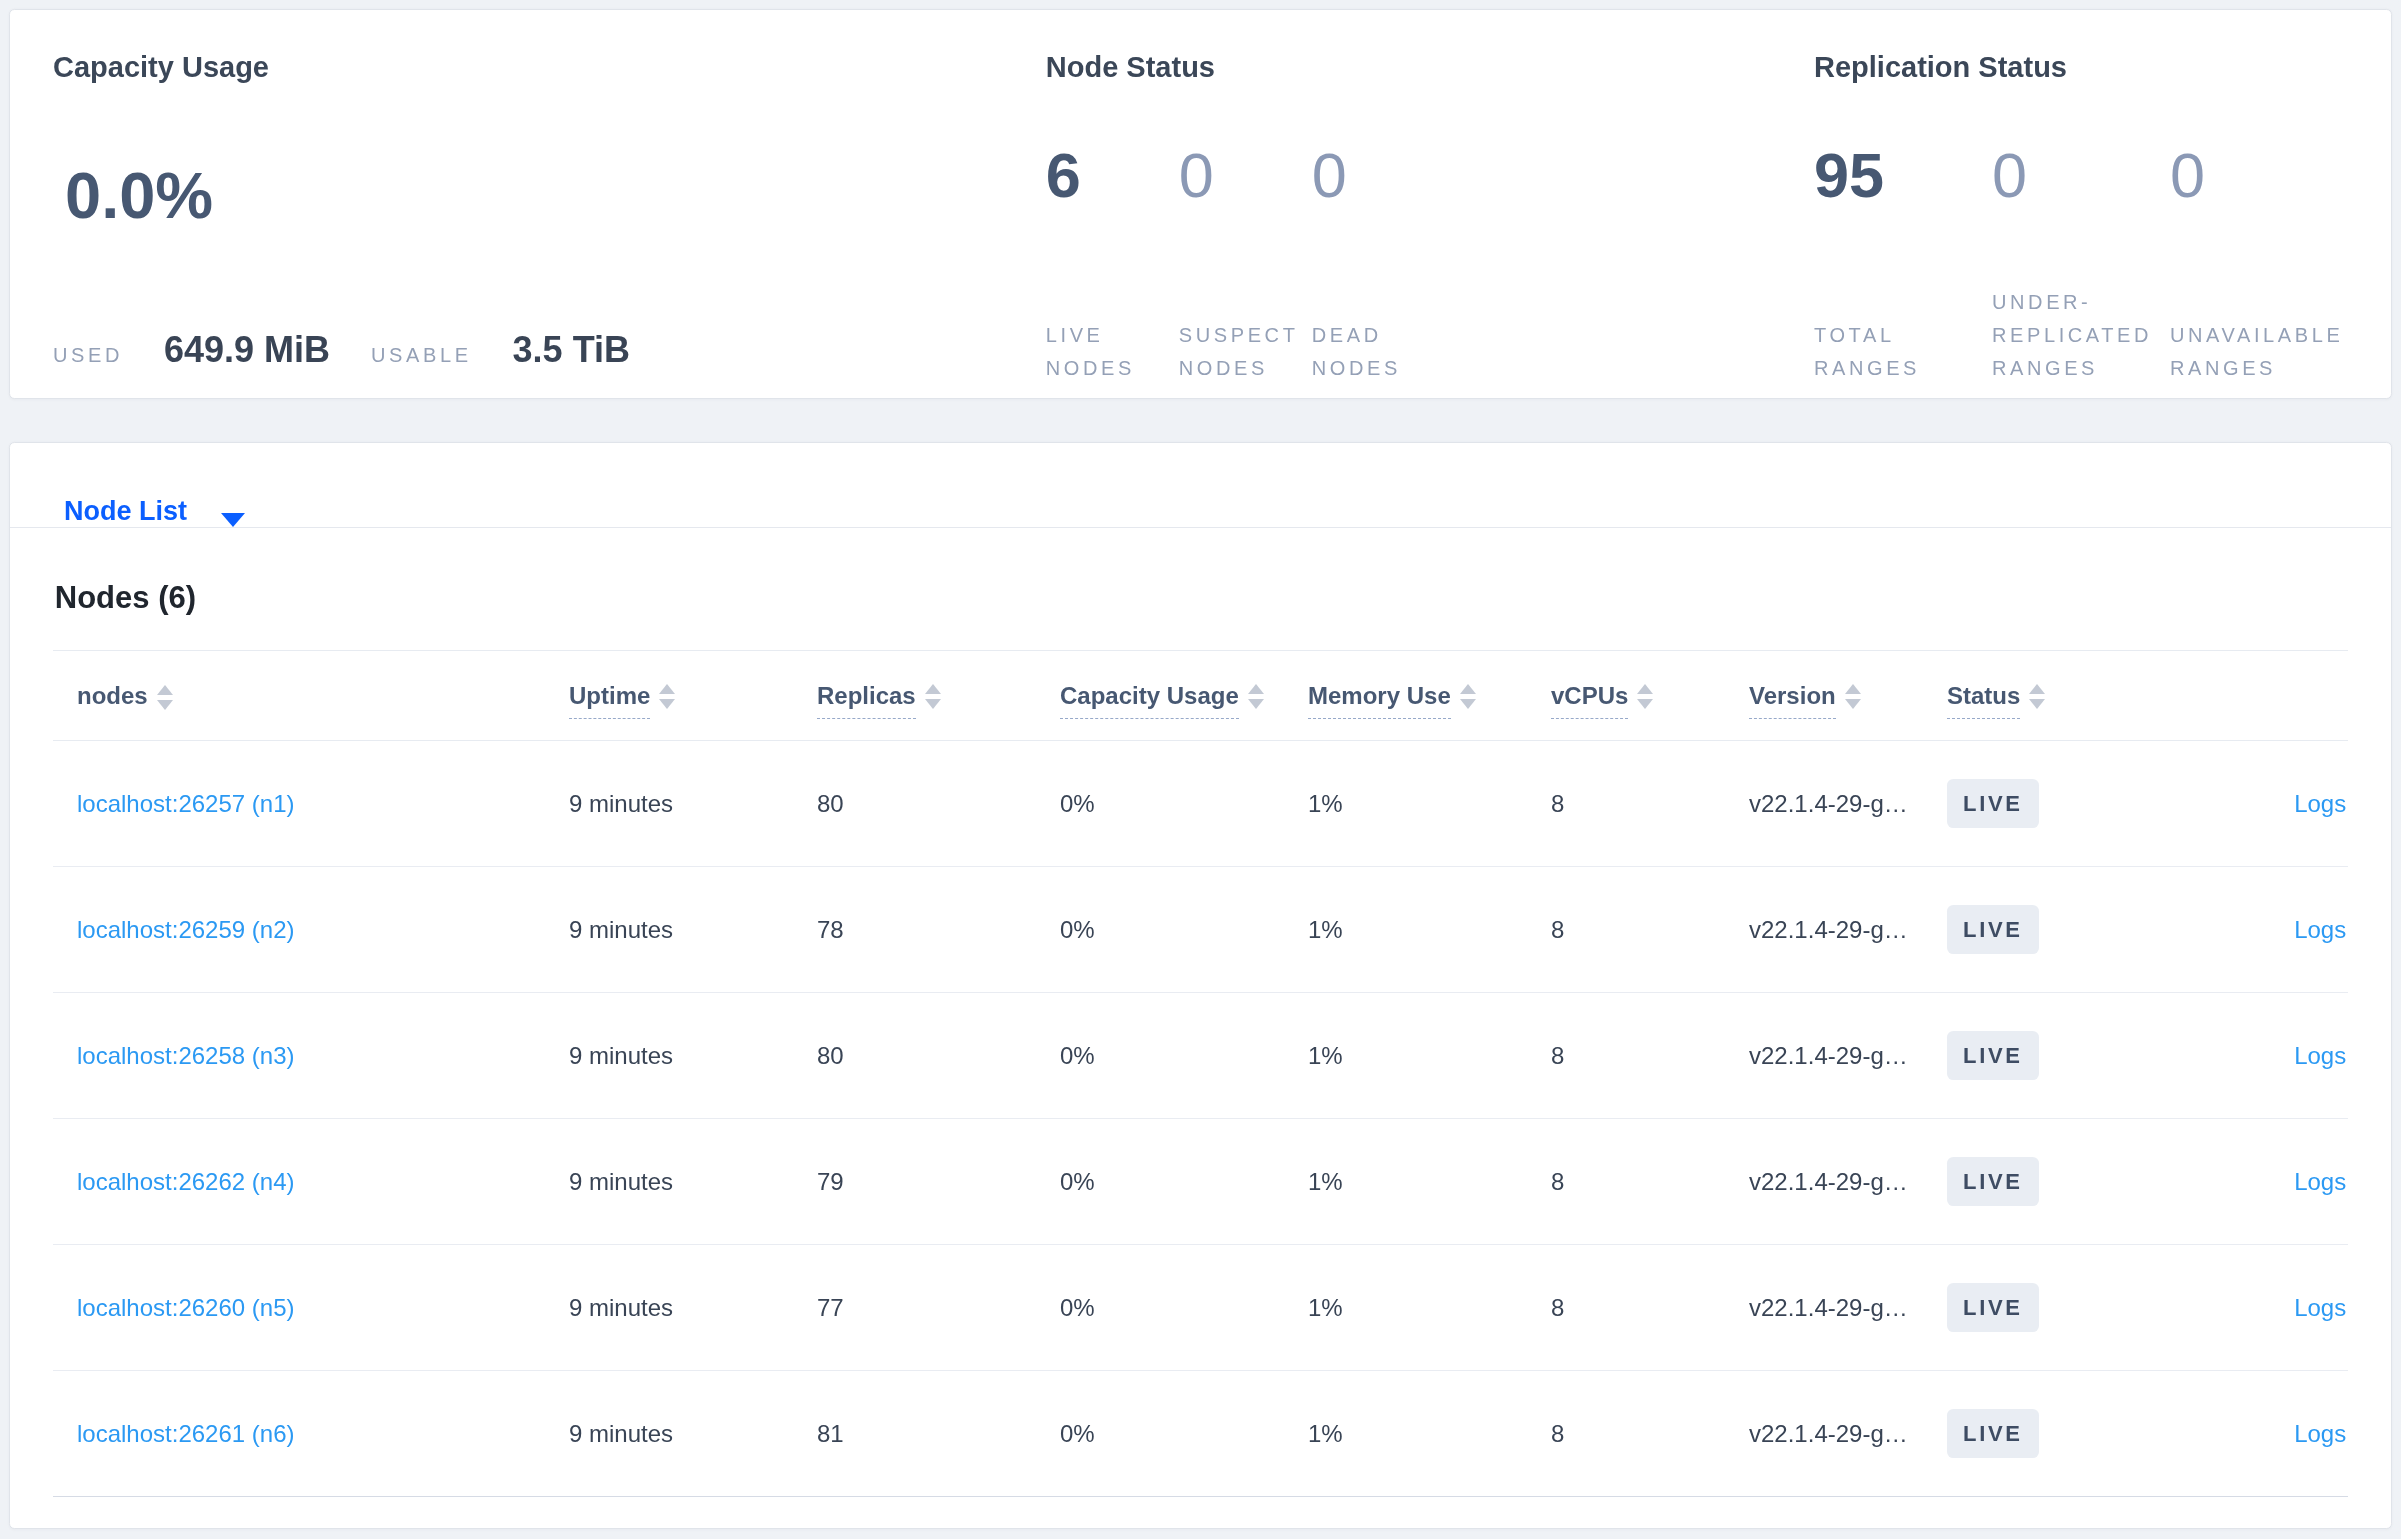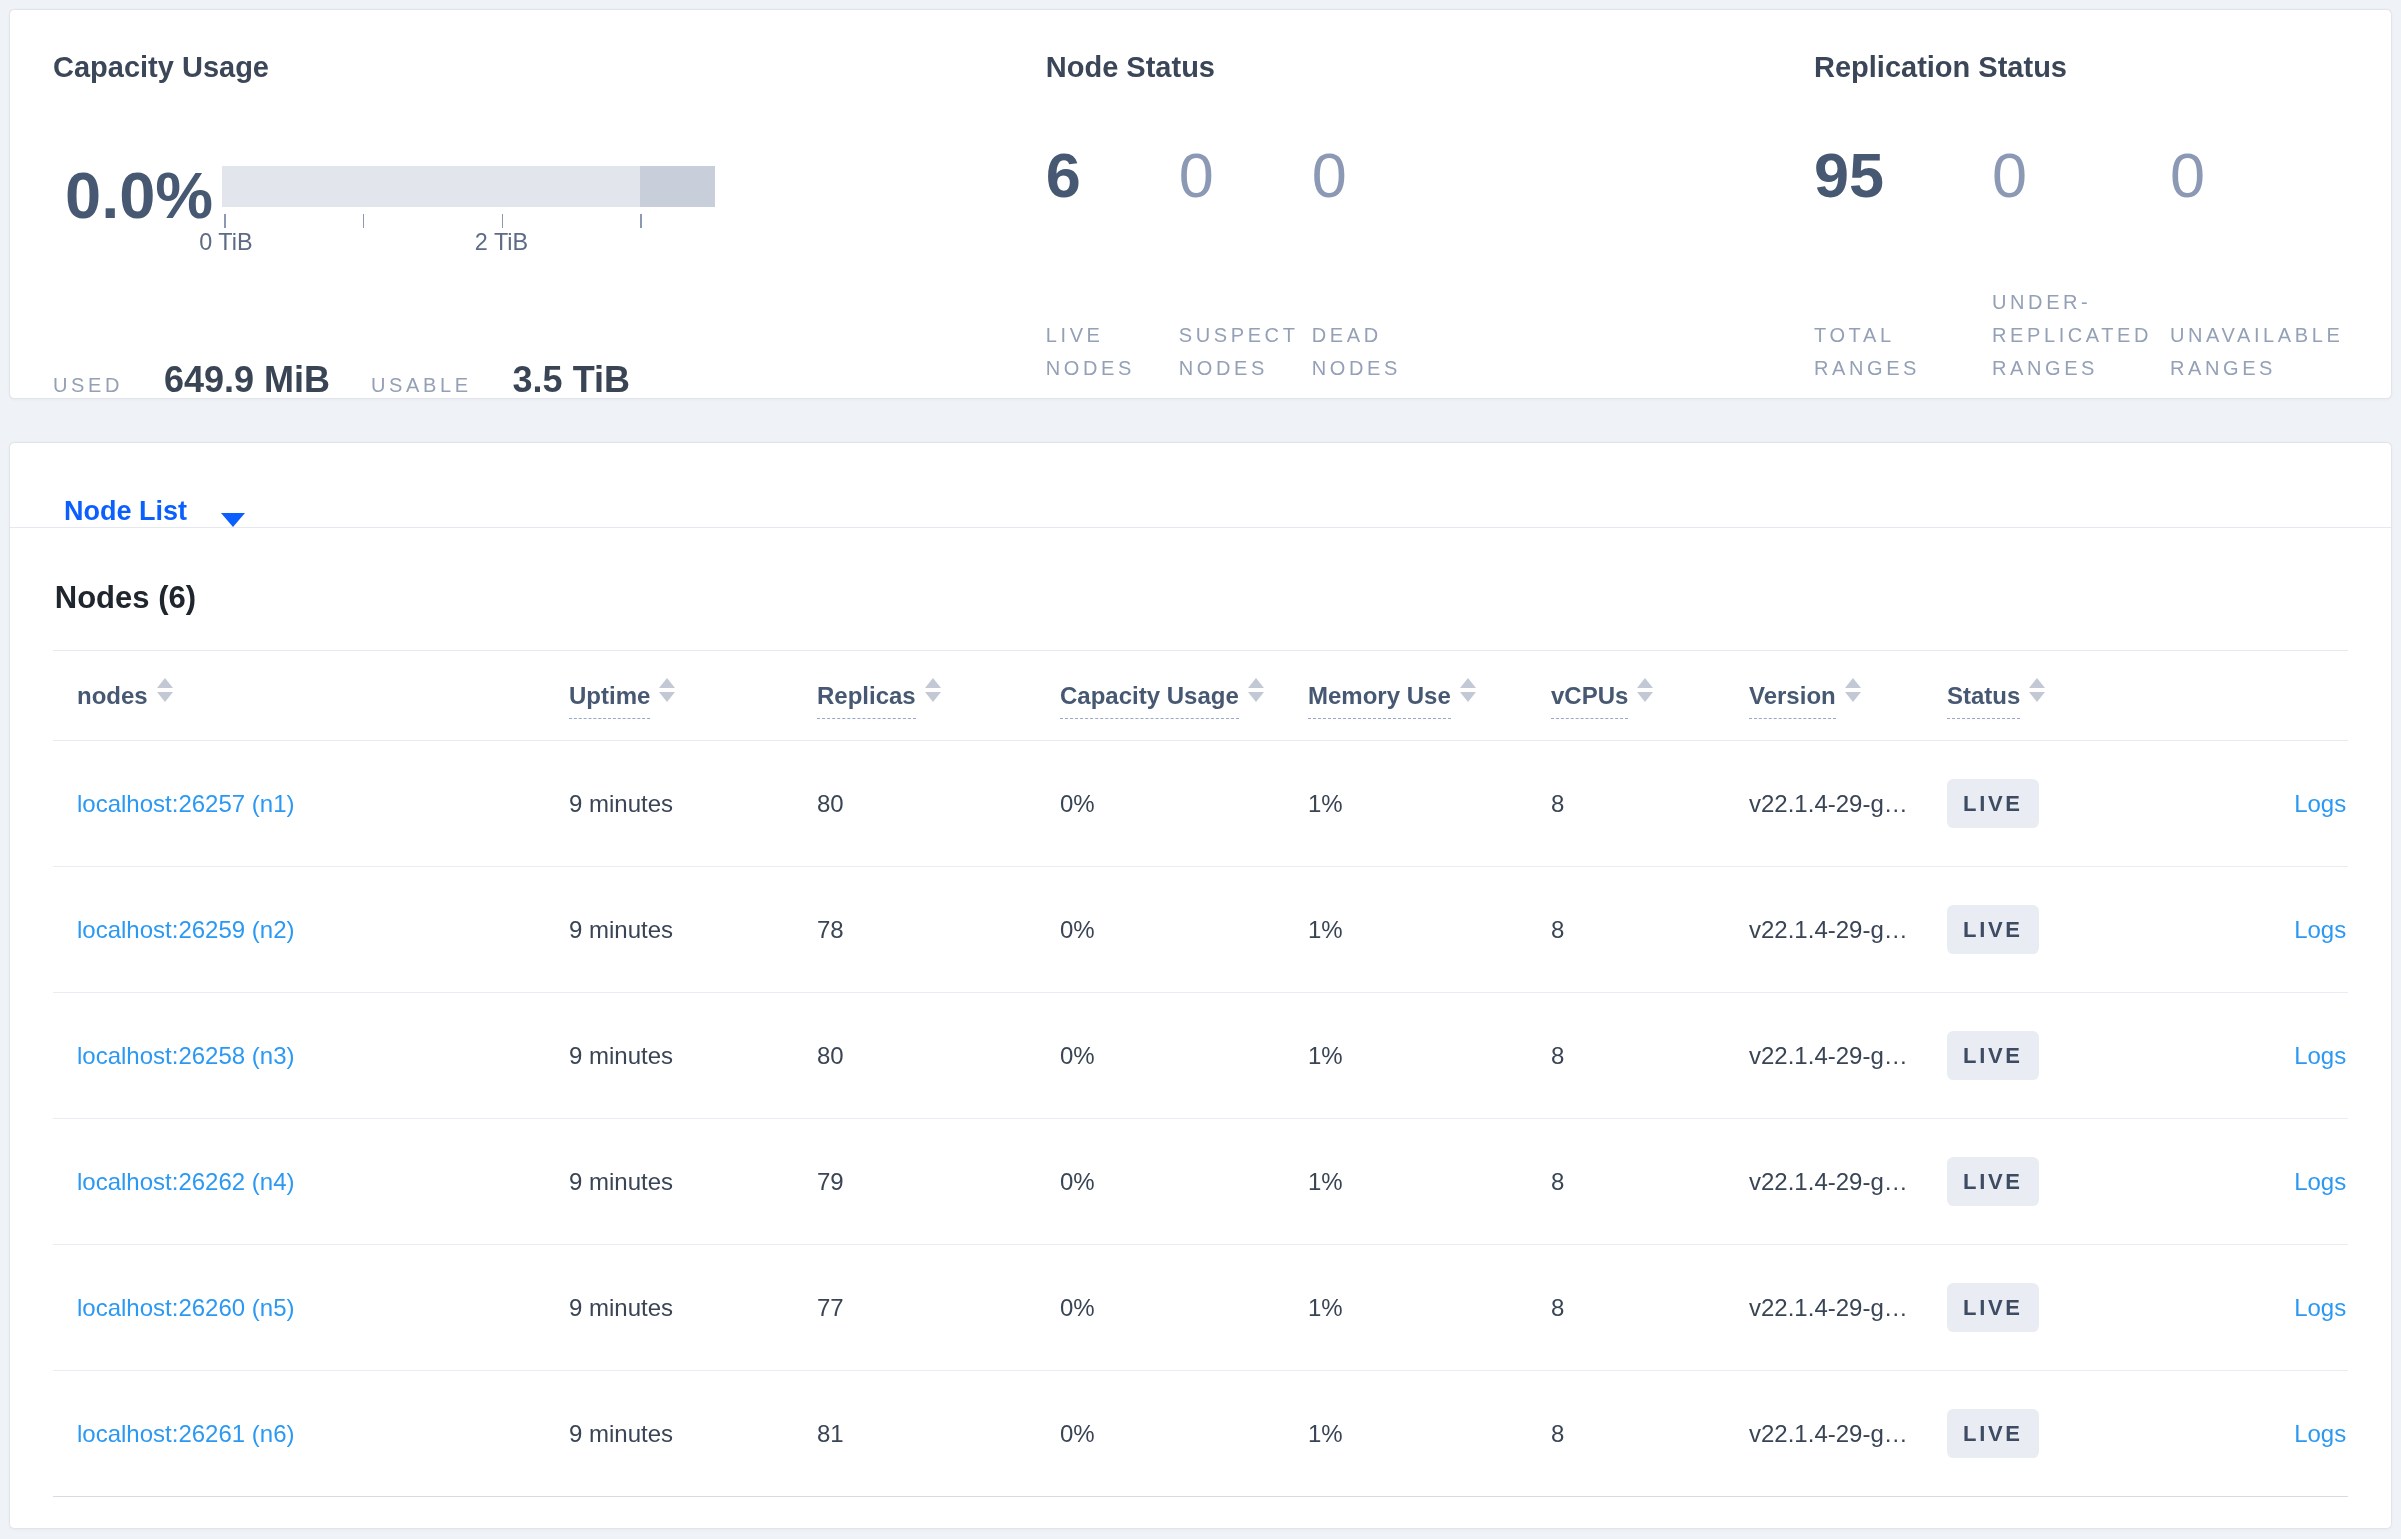--- a/index.html
+++ b/index.html
@@ -140,21 +140,21 @@
     text-align: left;
     font-weight: 600;
     color: #475872;
     height: 90px;
     padding: 0;
     border-top: 1.8px solid #e7ebf1;
     border-bottom: 1.8px solid #e7ebf1;
     cursor: pointer;
   }
   th.first, td.first { padding-left: 24px; }
-  .th-inner { display: inline-flex; align-items: flex-start; gap: 9px; }
+  .th-inner { display: inline-flex; align-items: flex-end; gap: 9px; }
   .th-label.dashed {
     border-bottom: 1.8px dashed #97a9c9;
     padding-bottom: 8px;
     margin-bottom: -10px;
   }
   .sorter { display: inline-flex; flex-direction: column; gap: 4.5px; margin-top: -3.6px; }
   .arr-up {
     width: 0; height: 0;
     border-left: 8px solid transparent; border-right: 8px solid transparent;
     border-bottom: 10px solid #c3c9d4;
@@ -192,35 +192,20 @@
 <body>
 
 <main>
 
   <section class="card summary-card">
 
     <div class="summary-section sec-capacity">
       <h2 class="section-title">Capacity Usage</h2>
       <div class="cap-row">
         <div class="cap-percent">0.0%</div>
-        <div class="cap-chart">
-          <div class="cap-bar">
-            <div class="cap-bar-extra"></div>
-          </div>
-          <div class="cap-ticks">
-            <div class="cap-tick" style="left:0.4%"></div>
-            <div class="cap-tick" style="left:28.5%"></div>
-            <div class="cap-tick" style="left:56.7%"></div>
-            <div class="cap-tick" style="left:84.8%"></div>
-          </div>
-          <div class="cap-tick-labels">
-            <span class="cap-tick-label" style="left:0.8%">0 TiB</span>
-            <span class="cap-tick-label" style="left:56.7%">2 TiB</span>
-          </div>
-        </div>
       </div>
       <div class="cap-legend">
         <span class="stat-label">USED</span>
         <span class="cap-value">649.9 MiB</span>
         <span class="stat-label">USABLE</span>
         <span class="cap-value">3.5 TiB</span>
       </div>
     </div>
 
     <div class="summary-section sec-nodestatus">

